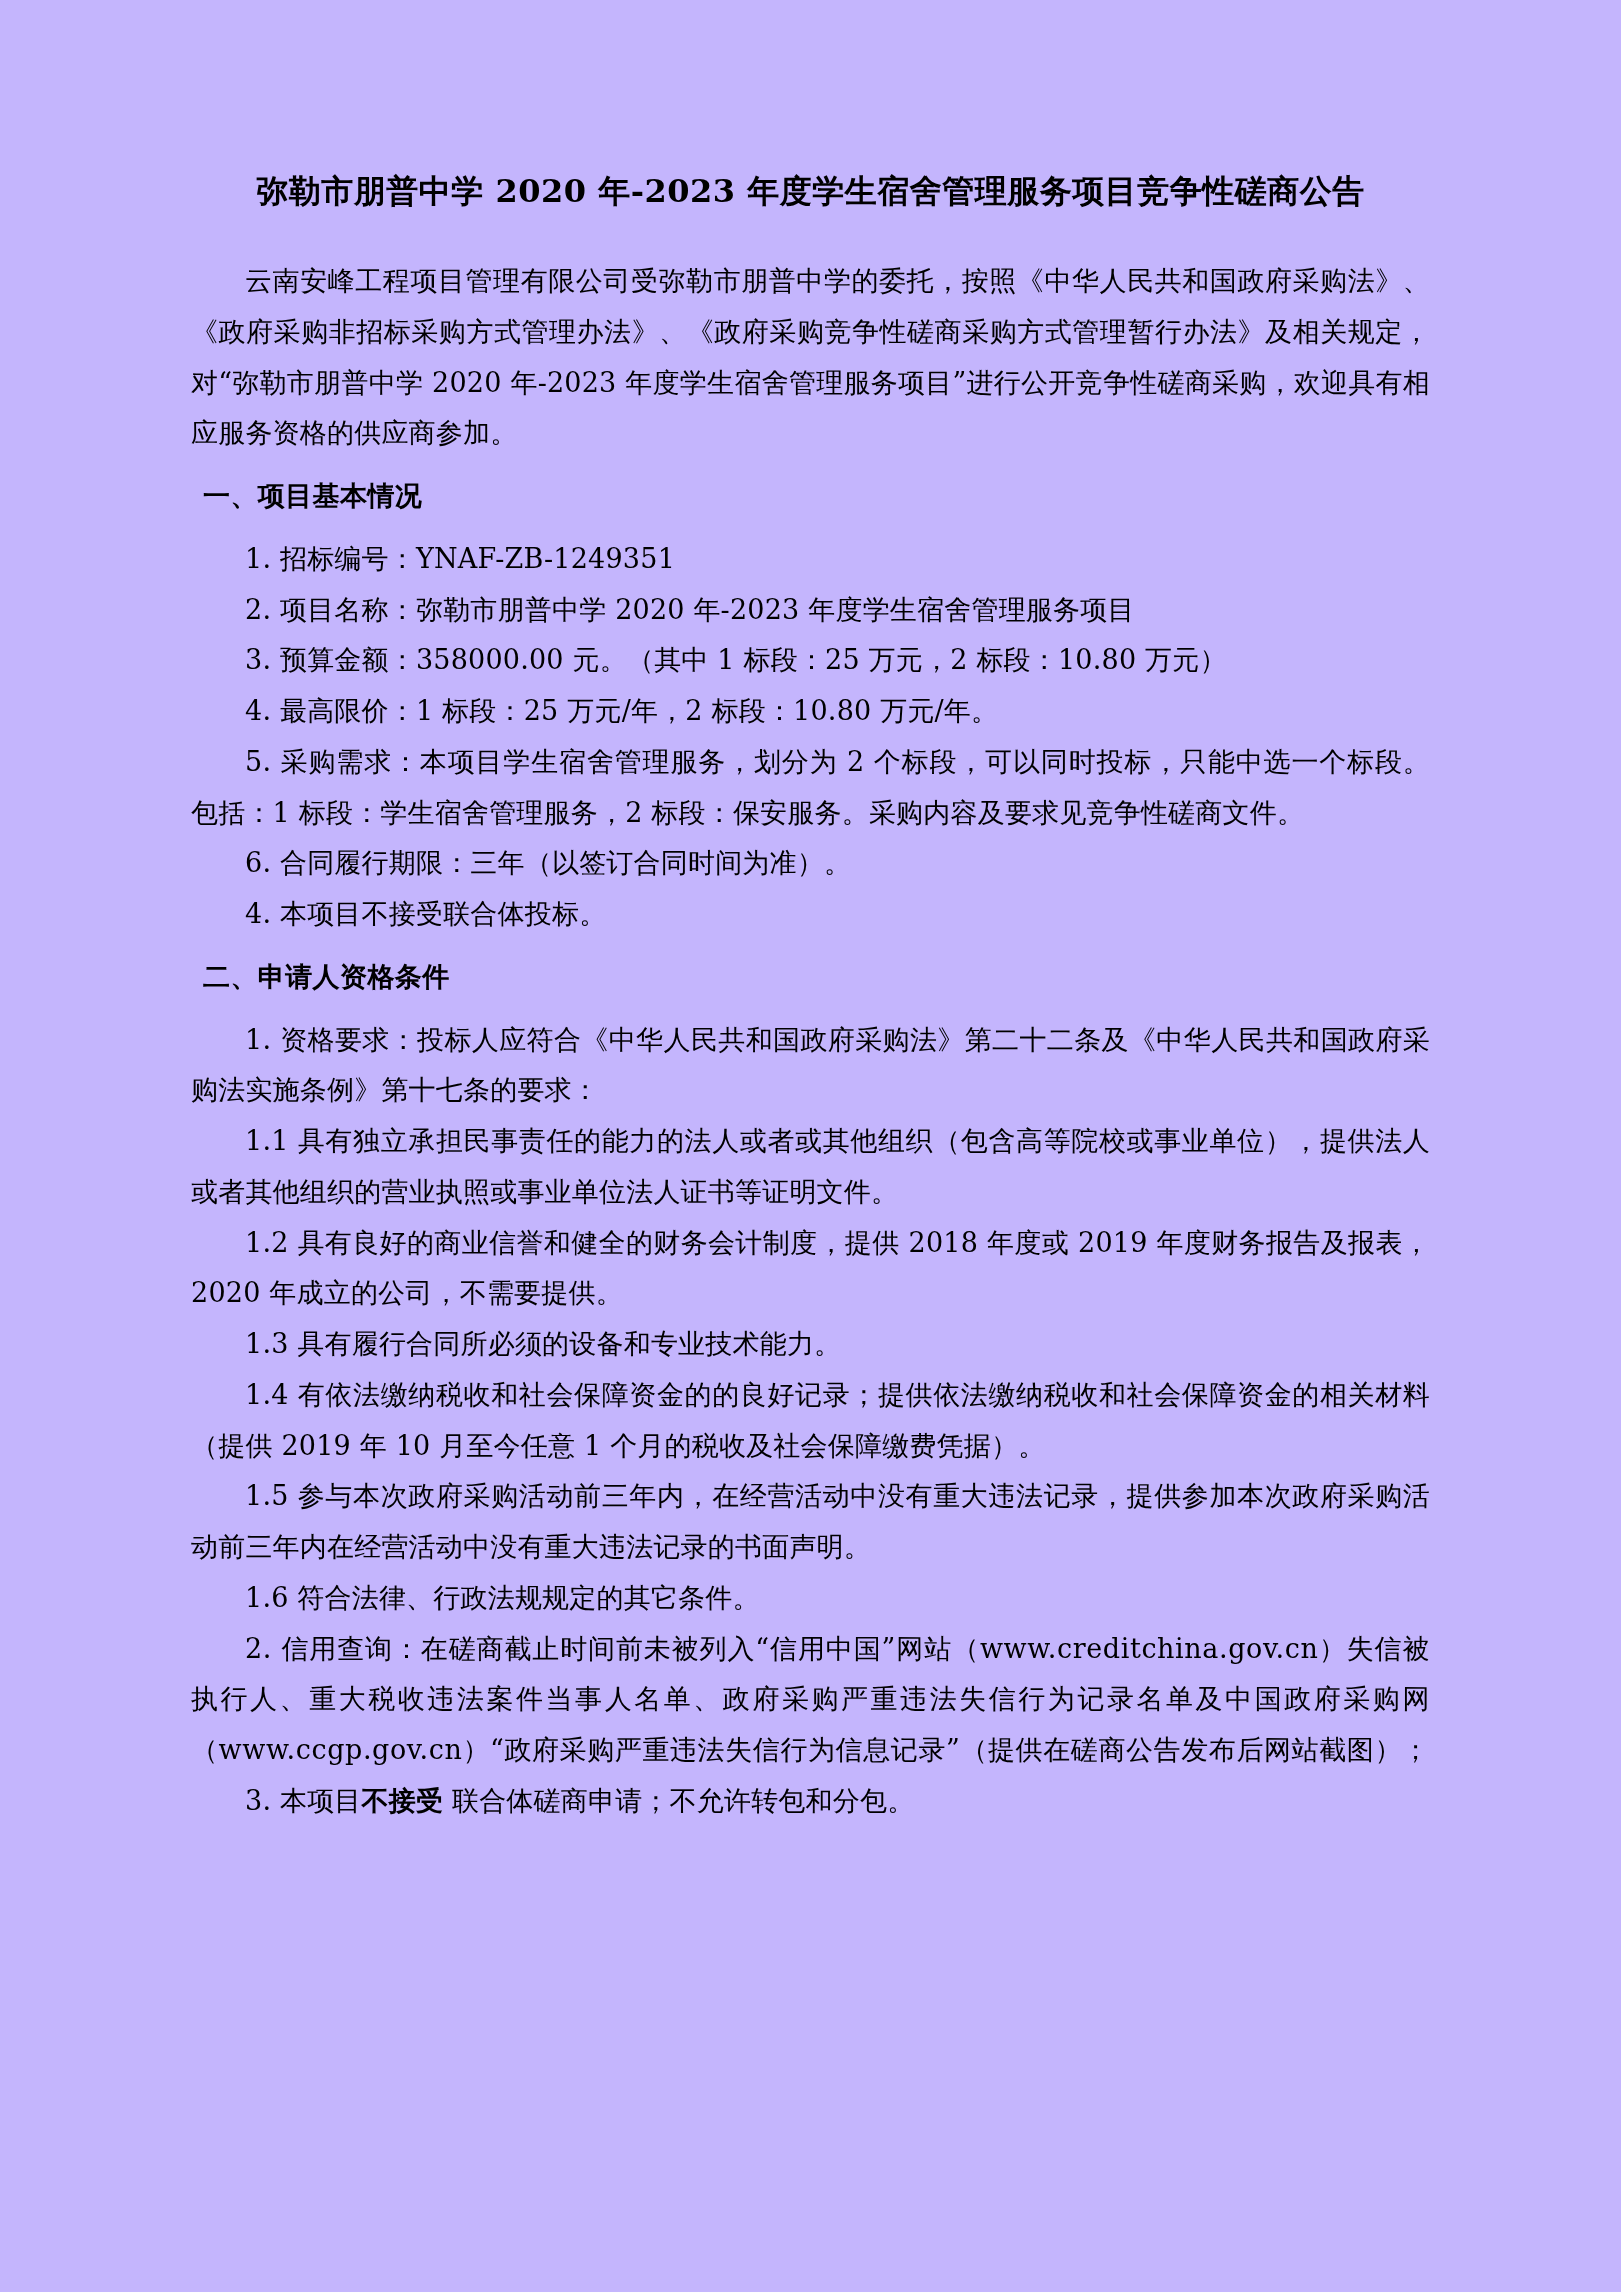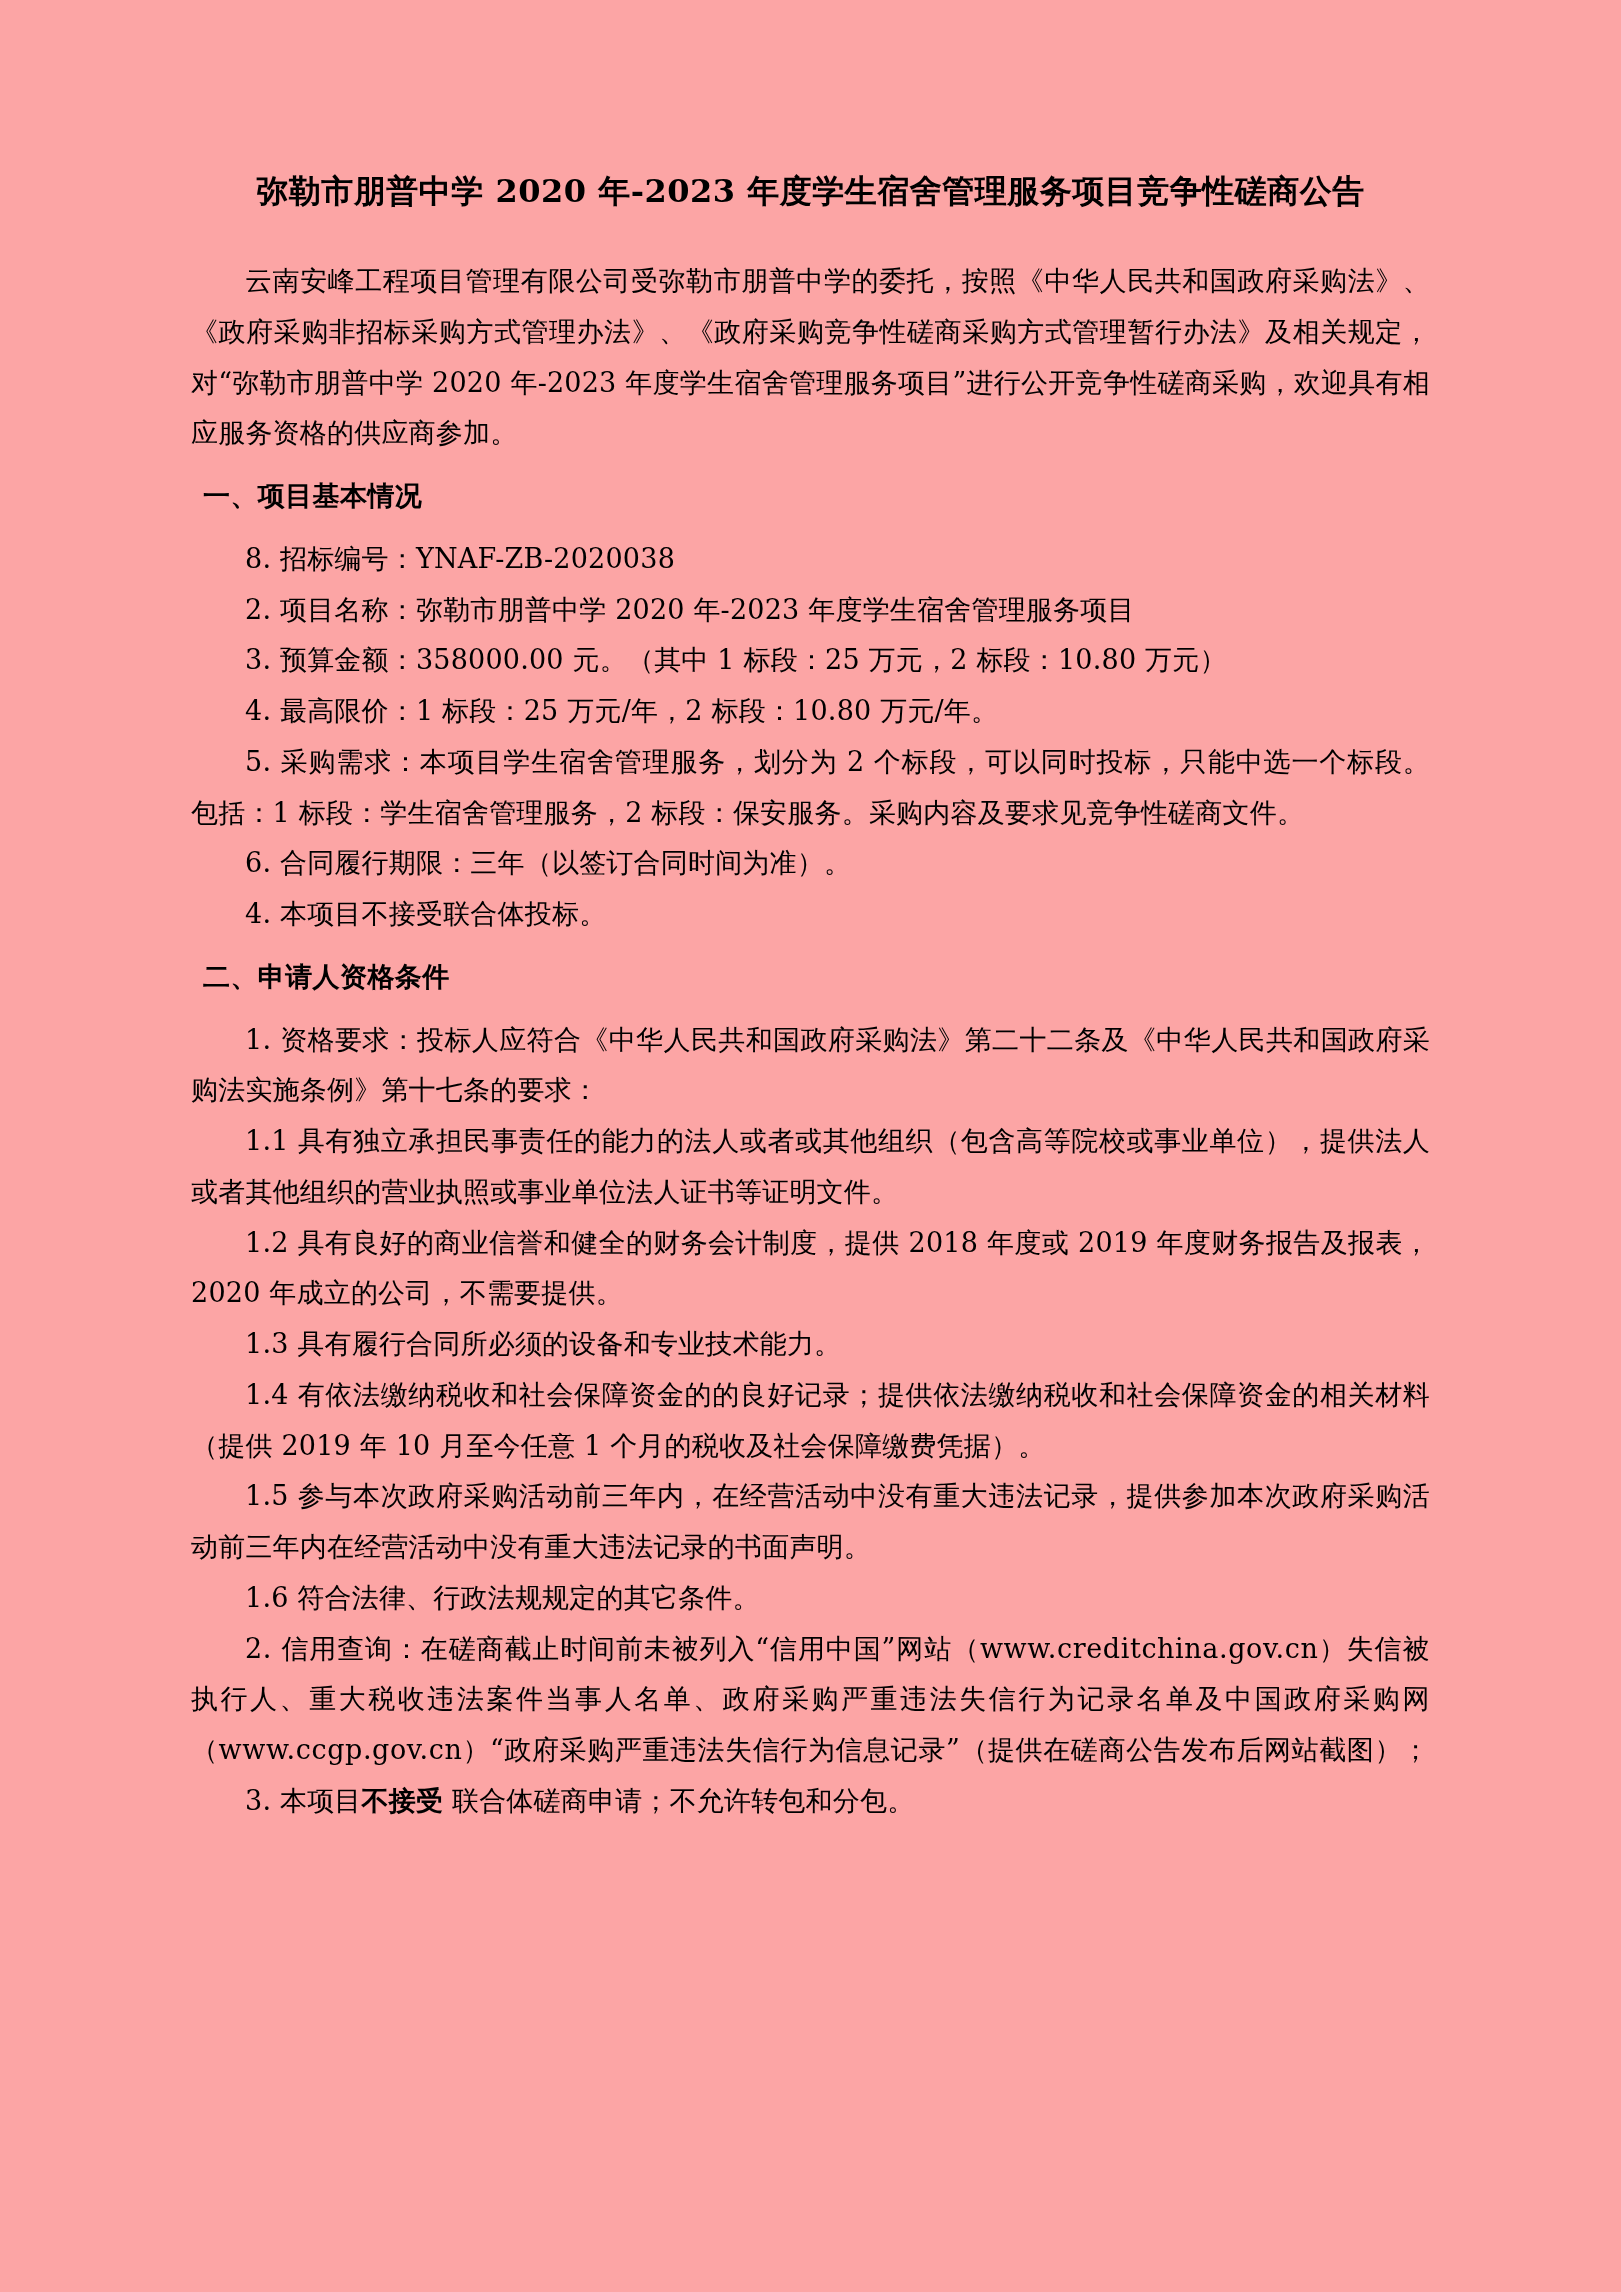--- a/index.html
+++ b/index.html
@@ -12,21 +12,21 @@
     min-height: 2293px;
     font-family: "DejaVu Serif", "Liberation Serif", serif;
     color: #000000;
     -webkit-font-smoothing: antialiased;
   }
   .page {
     box-sizing: border-box;
     width: 1621px;
     min-height: 2293px;
     padding: 167px 191px 119px 191px;
-    background: #fca5a5;
+    background: #c4b5fd;
   }
   .doc-title {
     font-size: 32px;
     font-weight: bold;
     text-align: center;
     letter-spacing: 0.5px;
     line-height: 1.5;
     margin: 0 0 41px 0;
     font-family: "DejaVu Serif", "Liberation Serif", serif;
   }
@@ -79,21 +79,21 @@
 <body>
 
 <div class="page">
 
   <h1 class="doc-title">弥勒市朋普中学 2020 年-2023 年度学生宿舍管理服务项目竞争性磋商公告</h1>
 
   <p class="para-indent">云南安峰工程项目管理有限公司受弥勒市朋普中学的委托，按照《中华人民共和国政府采购法》、《政府采购非招标采购方式管理办法》、《政府采购竞争性磋商采购方式管理暂行办法》及相关规定，对“弥勒市朋普中学 2020 年-2023 年度学生宿舍管理服务项目”进行公开竞争性磋商采购，欢迎具有相应服务资格的供应商参加。</p>
 
   <p class="section-head">一、项目基本情况</p>
 
-  <p class="item">8. 招标编号：YNAF-ZB-2020038</p>
+  <p class="item">1. 招标编号：YNAF-ZB-1249351</p>
   <p class="item">2. 项目名称：弥勒市朋普中学 2020 年-2023 年度学生宿舍管理服务项目</p>
   <p class="item">3. 预算金额：358000.00 元。（其中 1 标段：25 万元，2 标段：10.80 万元）</p>
   <p class="item">4. 最高限价：1 标段：25 万元/年，2 标段：10.80 万元/年。</p>
   <p class="item">5. 采购需求：本项目学生宿舍管理服务，划分为 2 个标段，可以同时投标，只能中选一个标段。包括：1 标段：学生宿舍管理服务，2 标段：保安服务。采购内容及要求见竞争性磋商文件。</p>
   <p class="item">6. 合同履行期限：三年（以签订合同时间为准）。</p>
   <p class="item">4. 本项目不接受联合体投标。</p>
 
   <p class="section-head">二、申请人资格条件</p>
 
   <p class="item-hang"><span>1. </span><span class="bold">资格要求：</span><span>投标人应符合《中华人民共和国政府采购法》第二十二条及《中华人民共和国政府采购法实施条例》第十七条的要求：</span></p>

